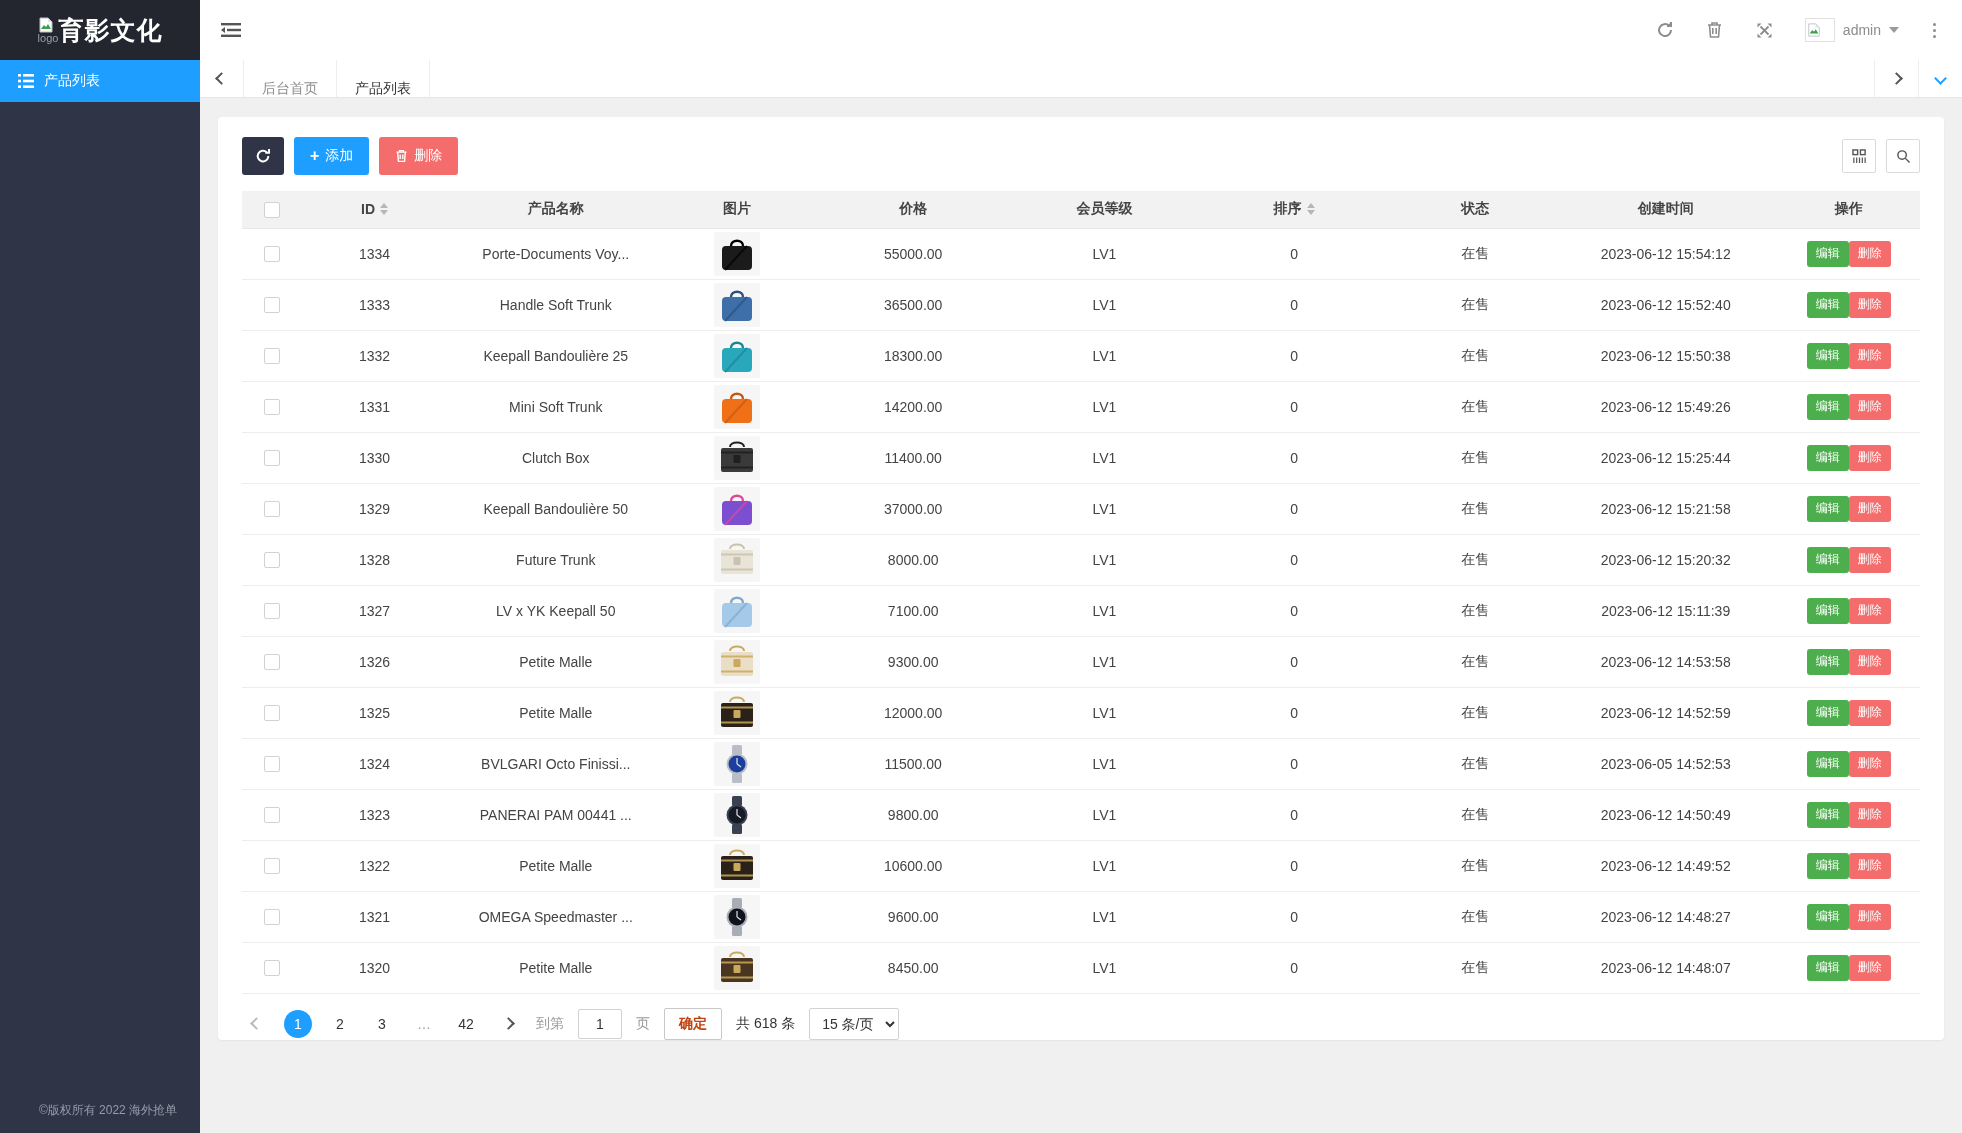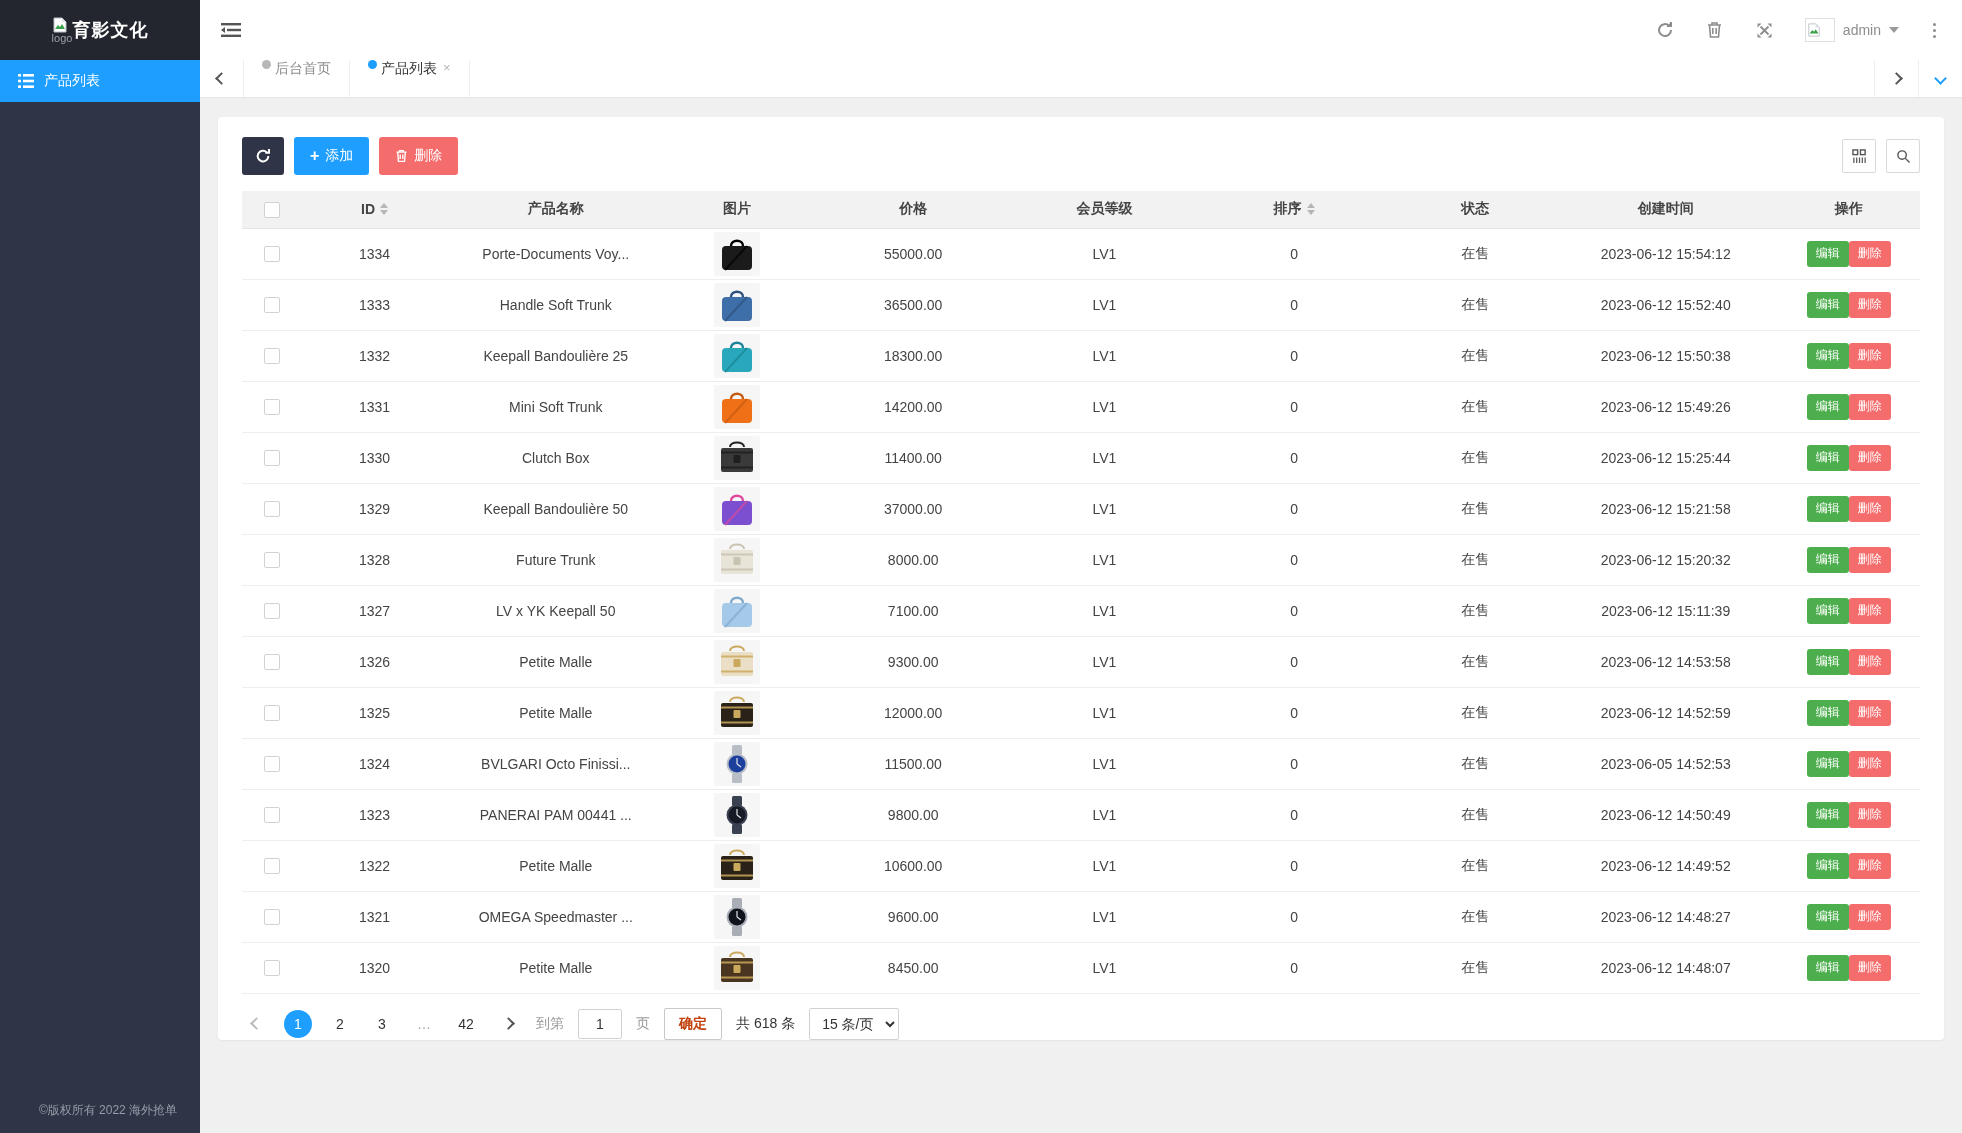--- a/index.html
+++ b/index.html
@@ -3,38 +3,38 @@
 <meta charset="utf-8">
 <style>
   * { margin:0; padding:0; box-sizing:border-box; }
   html,body { width:1962px; height:1133px; overflow:hidden;
     font-family:"Liberation Sans","DejaVu Sans",sans-serif; font-size:14px; color:#333; background:#f0f0f0; }
 
   
   .header { position:absolute; top:0; left:0; width:1962px; height:60px; background:#fff; display:flex; z-index:10; }
   .logo-block { width:200px; height:60px; background:#23262e; color:#fff; display:flex; align-items:center; justify-content:center; flex-shrink:0; }
   .logo-broken { display:flex; flex-direction:column; align-items:flex-start; color:#9aa0a6; font-size:11px; line-height:1; }
-  .logo-title { font-size:18px; font-weight:bold; letter-spacing:1px; }
+  .logo-title { font-size:25px; font-weight:bold; letter-spacing:1px; }
   .nav { flex:1; display:flex; align-items:stretch; }
   .nav-toggle { width:62px; display:flex; align-items:center; justify-content:center; cursor:pointer; }
   .nav-item { padding:0 26px; display:flex; align-items:center; color:#8d8d8d; cursor:pointer; font-size:15px; }
   .nav-item.active { background:#e8e8e8; color:#1a1a1a; }
   .header-right { display:flex; align-items:center; gap:30px; padding-right:22px; }
   .hicon { width:20px; height:20px; display:flex; align-items:center; justify-content:center; cursor:pointer; }
   .user-chip { display:flex; align-items:center; gap:8px; color:#8d8d8d; cursor:pointer; }
   .avatar-broken { width:30px; height:24px; border:1px solid #e0e0e0; display:flex; align-items:center; justify-content:flex-start; padding:1px; }
   .caret-down { width:0; height:0; border-left:5px solid transparent; border-right:5px solid transparent; border-top:6px solid #9a9a9a; display:inline-block; }
   .kebab { display:flex; flex-direction:column; gap:3px; cursor:pointer; padding:0 4px; }
   .kebab i { width:3px; height:3px; background:#8d8d8d; border-radius:50%; display:block; }
 
   
   .tabbar { position:absolute; top:60px; left:200px; width:1762px; height:38px; background:#fff; border-bottom:1px solid #e6e6e6; display:flex; align-items:stretch; }
   .tab-nav-btn { width:44px; border-right:1px solid #eee; display:flex; align-items:center; justify-content:center; cursor:pointer; }
   .tab-nav-btn.right { border-right:none; border-left:1px solid #eee; }
-  .tab { display:flex; align-items:flex-start; gap:4px; padding:0 18px; border-right:1px solid #eee; cursor:pointer; color:#8d8d8d; }
+  .tab { display:flex; align-items:flex-end; gap:20px; padding:0 18px; border-right:1px solid #eee; cursor:pointer; color:#8d8d8d;flex-direction:column; }
   .tab .dot { width:9px; height:9px; border-radius:50%; background:#b7b7b7; }
   .tab.active { color:#333; }
   .tab.active .dot { background:#1e9fff; }
   .tab .close-x { color:#b7b7b7; font-size:13px; margin-left:2px; }
   .tab-spacer { flex:1; }
 
   
   .chev { width:9px; height:9px; border-left:2px solid #555; border-bottom:2px solid #555; display:inline-block; }
   .chev.left  { transform:rotate(45deg); }
   .chev.right { transform:rotate(-135deg); }

